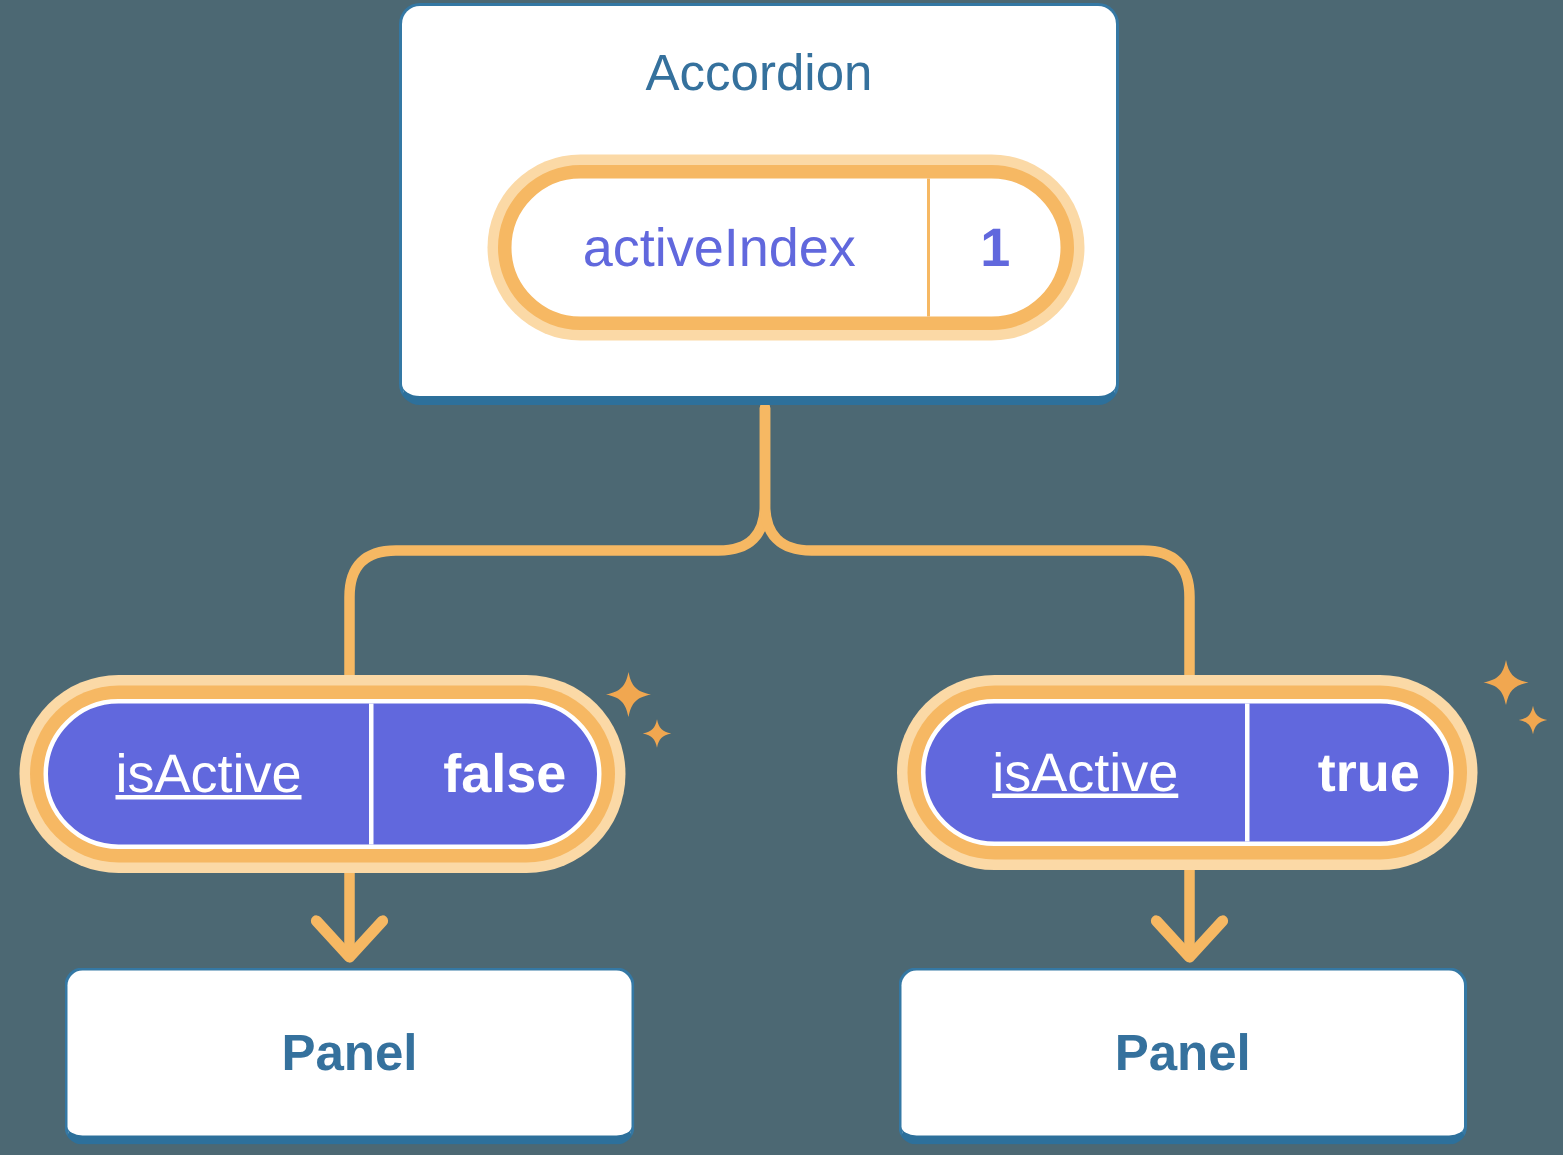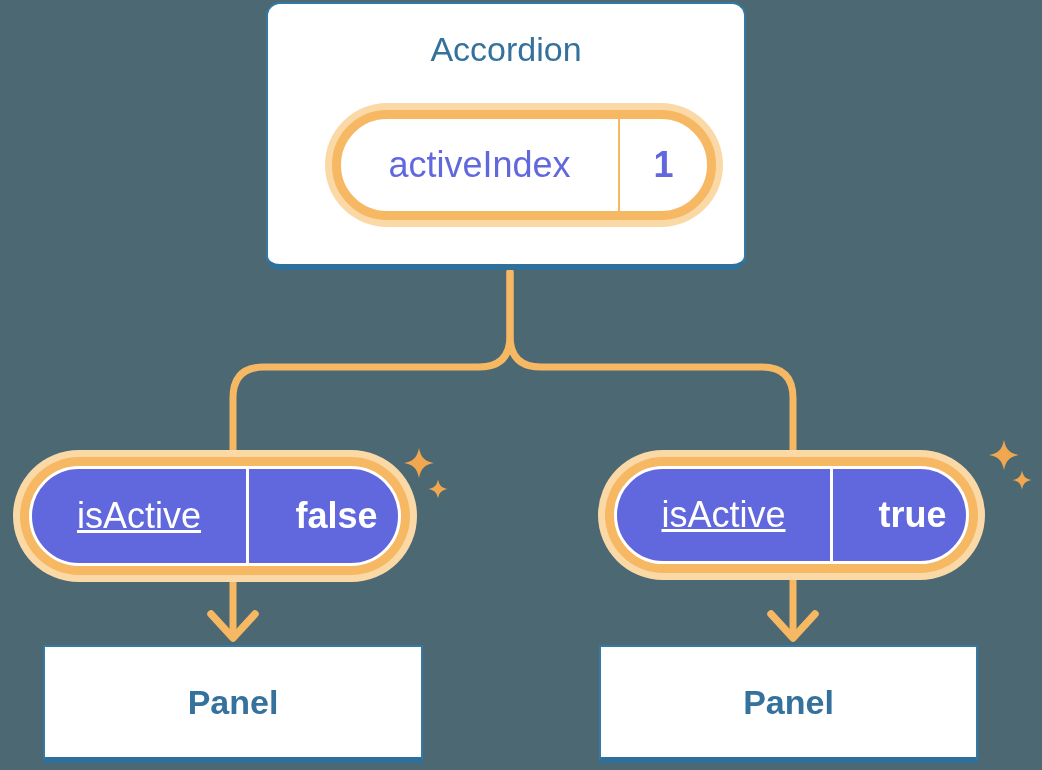--- a/index.html
+++ b/index.html
@@ -61,21 +61,21 @@
     font-weight: 400;
     color: var(--blue-text);
   }
   .panel-card {
     display: flex;
     align-items: center;
     justify-content: center;
     font-size: 34px;
     font-weight: 600;
     color: var(--blue-text);
-    border-radius: 1px;
+    border-radius: 12px;
   }
   .panel-left  { left: 43px;  top: 645px; width: 380px; height: 118px; }
   .panel-right { left: 599px; top: 645px; width: 379px; height: 118px; }
 
   .pill {
     position: absolute;
     z-index: 3;
     display: flex;
     align-items: stretch;
     border-radius: 999px;

